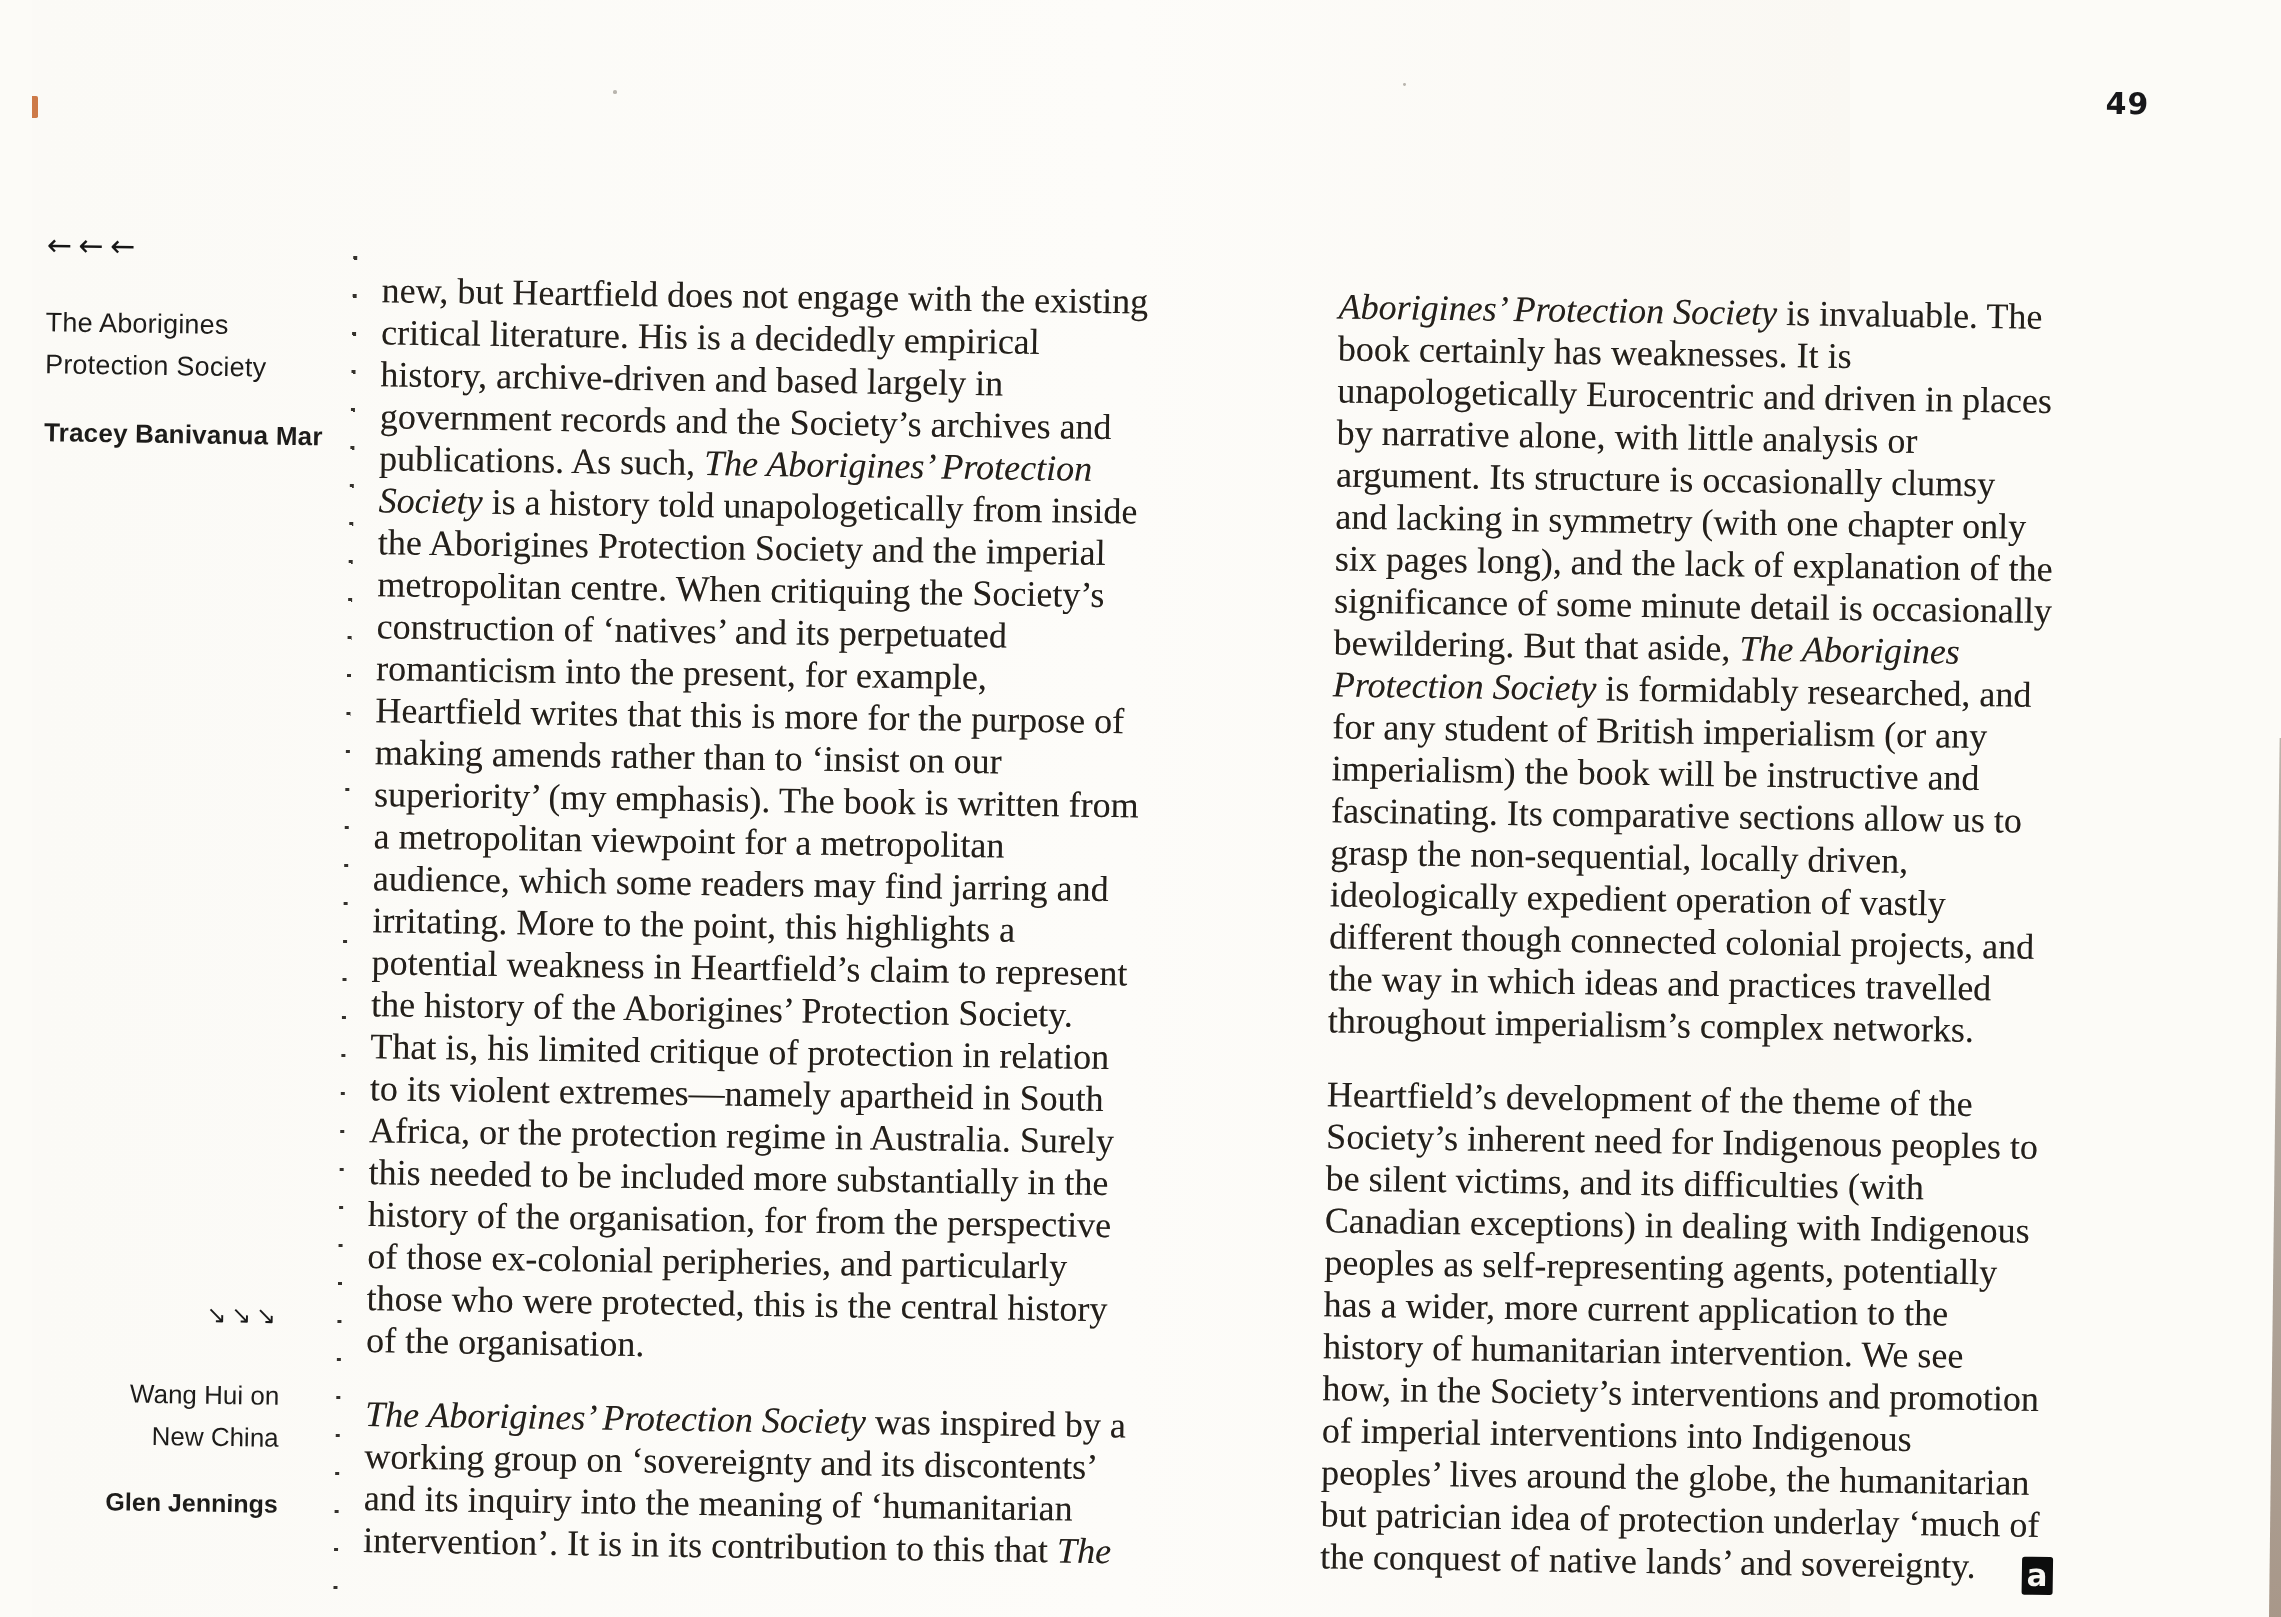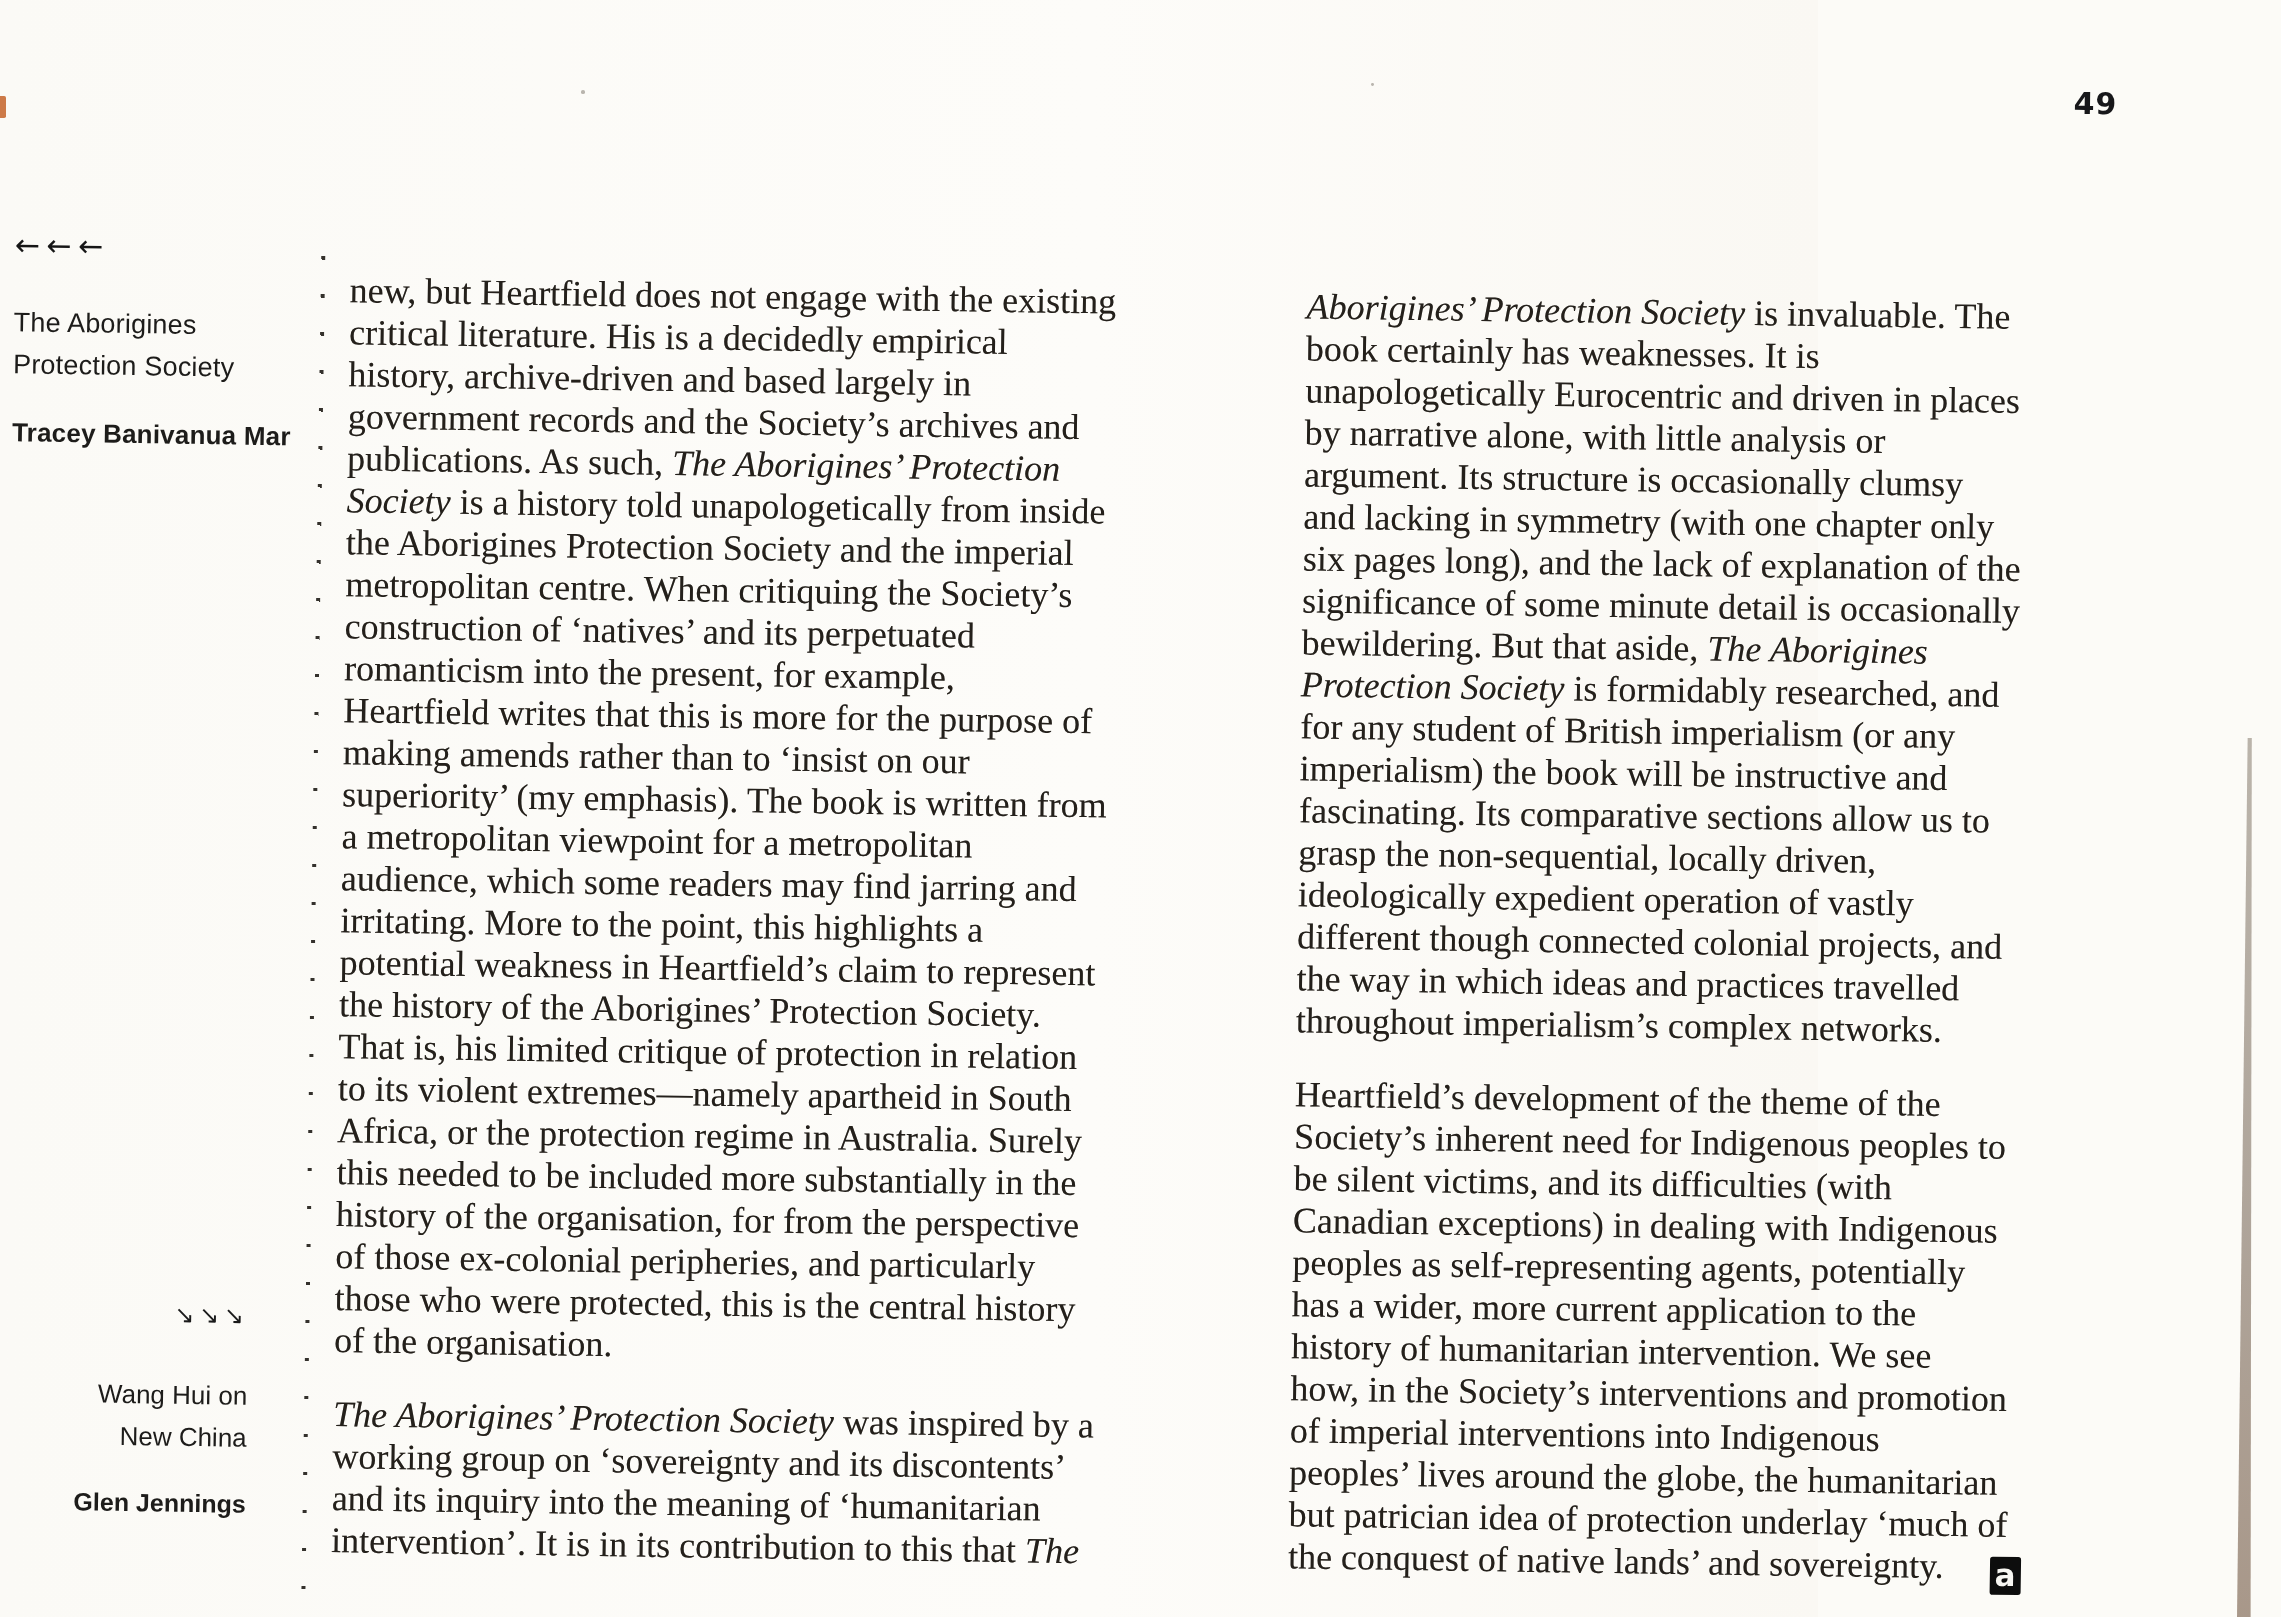--- a/index.html
+++ b/index.html
@@ -8,20 +8,21 @@
     width: 2281px; height: 1618px;
     overflow: hidden;
     background: #fcfbf7;
   }
   #page {
     position: relative;
     width: 1818px; height: 1618px;
     background: linear-gradient(90deg, #fbfaf6 0%, #fdfcf9 60%, #faf8f3 100%);
     font-family: "Liberation Serif", serif;
     color: #221f1b;
+    margin-left: 32px;
   }
   
   #print {
     position: absolute; left: 0; top: 0;
     width: 2281px; height: 1618px;
     transform: rotate(0.85deg);
     transform-origin: 0 0;
   }
   .pageno {
     position: absolute; left: 2075px; top: 55px;

